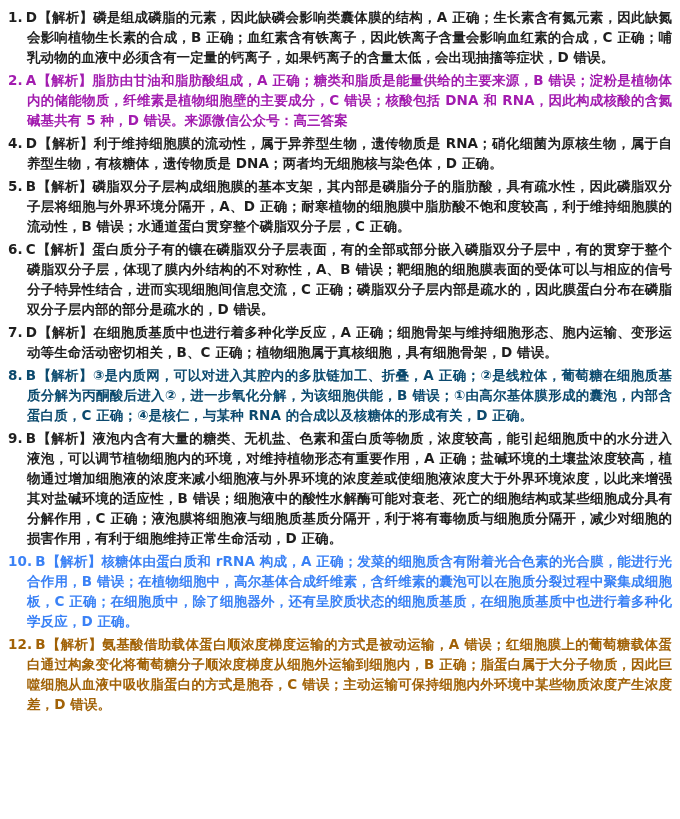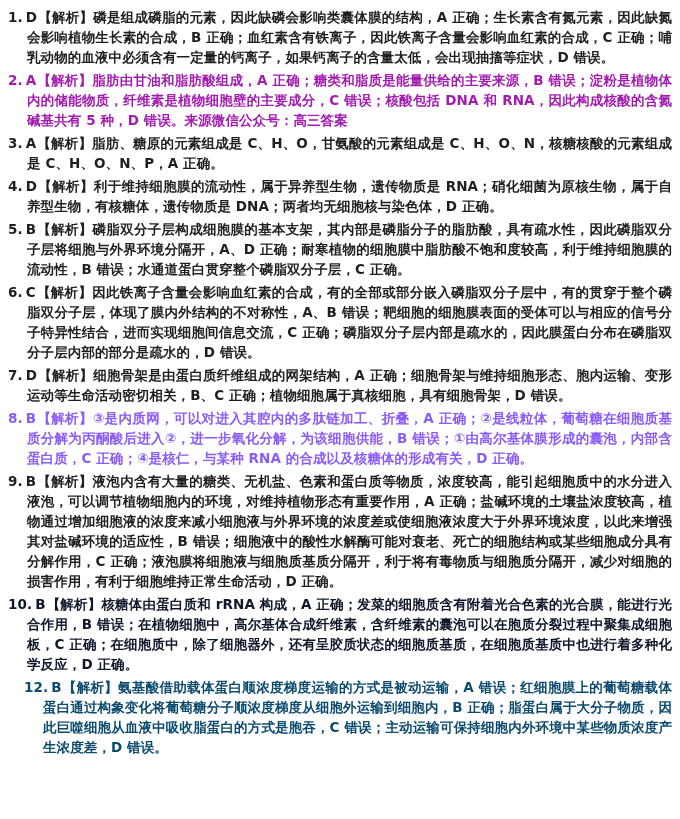--- a/index.html
+++ b/index.html
@@ -45,32 +45,31 @@
 </style>
 </head>
 <body>
 
 <div class="page" style="background: rgb(255, 255, 255);">
   <div id="items-container">
   <p class="item" style="color: rgb(31, 31, 31);"><span class="num">1.</span><span class="ans">D</span><span class="tag">【解析】</span><span class="txt">磷是组成磷脂的元素，因此缺磷会影响类囊体膜的结构，A 正确；生长素含有氮元素，因此缺氮会影响植物生长素的合成，B 正确；血红素含有铁离子，因此铁离子含量会影响血红素的合成，C 正确；哺乳动物的血液中必须含有一定量的钙离子，如果钙离子的含量太低，会出现抽搐等症状，D 错误。</span></p>
 
   <p class="item" style="color: #a21caf;"><span class="num">2.</span><span class="ans">A</span><span class="tag">【解析】</span><span class="txt">脂肪由甘油和脂肪酸组成，A 正确；糖类和脂质是能量供给的主要来源，B 错误；淀粉是植物体内的储能物质，纤维素是植物细胞壁的主要成分，C 错误；核酸包括 DNA 和 RNA，因此构成核酸的含氮碱基共有 5 种，D 错误。来源微信公众号：高三答案</span></p>
 
-  <p class="item" style="color: rgb(31, 31, 31);"><span class="num">3.</span><span class="ans">A</span><span class="tag">【解析】</span><span class="txt">脂肪、糖原的元素组成是 C、H、O，甘氨酸的元素组成是 C、H、O、N，核糖核酸的元素组成是 C、H、O、N、P，A 正确。</span></p>
 
   <p class="item" style="color: rgb(31, 31, 31);"><span class="num">4.</span><span class="ans">D</span><span class="tag">【解析】</span><span class="txt">利于维持细胞膜的流动性，属于异养型生物，遗传物质是 RNA；硝化细菌为原核生物，属于自养型生物，有核糖体，遗传物质是 DNA；两者均无细胞核与染色体，D 正确。</span></p>
 
   <p class="item" style="color: rgb(31, 31, 31);"><span class="num">5.</span><span class="ans">B</span><span class="tag">【解析】</span><span class="txt">磷脂双分子层构成细胞膜的基本支架，其内部是磷脂分子的脂肪酸，具有疏水性，因此磷脂双分子层将细胞与外界环境分隔开，A、D 正确；耐寒植物的细胞膜中脂肪酸不饱和度较高，利于维持细胞膜的流动性，B 错误；水通道蛋白贯穿整个磷脂双分子层，C 正确。</span></p>
 
-  <p class="item" style="color: rgb(31, 31, 31);"><span class="num">6.</span><span class="ans">C</span><span class="tag">【解析】</span><span class="txt">因此铁离子含量会影响血红素的合成，有的全部或部分嵌入磷脂双分子层中，有的贯穿于整个磷脂双分子层，体现了膜内外结构的不对称性，A、B 错误；靶细胞的细胞膜表面的受体可以与相应的信号分子特异性结合，进而实现细胞间信息交流，C 正确；磷脂双分子层内部是疏水的，因此膜蛋白分布在磷脂双分子层内部的部分是疏水的，D 错误。</span></p>
+  <p class="item" style="color: rgb(31, 31, 31);"><span class="num">6.</span><span class="ans">C</span><span class="tag">【解析】</span><span class="txt">蛋白质分子有的镶在磷脂双分子层表面，有的全部或部分嵌入磷脂双分子层中，有的贯穿于整个磷脂双分子层，体现了膜内外结构的不对称性，A、B 错误；靶细胞的细胞膜表面的受体可以与相应的信号分子特异性结合，进而实现细胞间信息交流，C 正确；磷脂双分子层内部是疏水的，因此膜蛋白分布在磷脂双分子层内部的部分是疏水的，D 错误。</span></p>
 
-  <p class="item" style="color: rgb(31, 31, 31);"><span class="num">7.</span><span class="ans">D</span><span class="tag">【解析】</span><span class="txt">细胞骨架是由蛋白质纤维组成的网架结构，A 正确；细胞骨架与维持细胞形态、胞内运输、变形运动等生命活动密切相关，B、C 正确；植物细胞属于真核细胞，具有细胞骨架，D 错误。</span></p>
+  <p class="item" style="color: rgb(31, 31, 31);"><span class="num">7.</span><span class="ans">D</span><span class="tag">【解析】</span><span class="txt">在细胞质基质中也进行着多种化学反应，A 正确；细胞骨架与维持细胞形态、胞内运输、变形运动等生命活动密切相关，B、C 正确；植物细胞属于真核细胞，具有细胞骨架，D 错误。</span></p>
 
-  <p class="item" style="color: #8b5cf6;"><span class="num">8.</span><span class="ans">B</span><span class="tag">【解析】</span><span class="txt">③是内质网，可以对进入其腔内的多肽链加工、折叠，A 正确；②是线粒体，葡萄糖在细胞质基质分解为丙酮酸后进入②，进一步氧化分解，为该细胞供能，B 错误；①由高尔基体膜形成的囊泡，内部含蛋白质，C 正确；④是核仁，与某种 RNA 的合成以及核糖体的形成有关，D 正确。</span></p>
+  <p class="item" style="color: #0c4a6e;"><span class="num">8.</span><span class="ans">B</span><span class="tag">【解析】</span><span class="txt">③是内质网，可以对进入其腔内的多肽链加工、折叠，A 正确；②是线粒体，葡萄糖在细胞质基质分解为丙酮酸后进入②，进一步氧化分解，为该细胞供能，B 错误；①由高尔基体膜形成的囊泡，内部含蛋白质，C 正确；④是核仁，与某种 RNA 的合成以及核糖体的形成有关，D 正确。</span></p>
 
   <p class="item" style="color: rgb(31, 31, 31);"><span class="num">9.</span><span class="ans">B</span><span class="tag">【解析】</span><span class="txt">液泡内含有大量的糖类、无机盐、色素和蛋白质等物质，浓度较高，能引起细胞质中的水分进入液泡，可以调节植物细胞内的环境，对维持植物形态有重要作用，A 正确；盐碱环境的土壤盐浓度较高，植物通过增加细胞液的浓度来减小细胞液与外界环境的浓度差或使细胞液浓度大于外界环境浓度，以此来增强其对盐碱环境的适应性，B 错误；细胞液中的酸性水解酶可能对衰老、死亡的细胞结构或某些细胞成分具有分解作用，C 正确；液泡膜将细胞液与细胞质基质分隔开，利于将有毒物质与细胞质分隔开，减少对细胞的损害作用，有利于细胞维持正常生命活动，D 正确。</span></p>
 
-  <p class="item" style="color: #0f172a;"><span class="num">10.</span><span class="ans">B</span><span class="tag">【解析】</span><span class="txt">核糖体由蛋白质和 rRNA 构成，A 正确；发菜的细胞质含有附着光合色素的光合膜，能进行光合作用，B 错误；在植物细胞中，高尔基体合成纤维素，含纤维素的囊泡可以在胞质分裂过程中聚集成细胞板，C 正确；在细胞质中，除了细胞器外，还有呈胶质状态的细胞质基质，在细胞质基质中也进行着多种化学反应，D 正确。</span></p>
+  <p class="item" style="color: #3b82f6;"><span class="num">10.</span><span class="ans">B</span><span class="tag">【解析】</span><span class="txt">核糖体由蛋白质和 rRNA 构成，A 正确；发菜的细胞质含有附着光合色素的光合膜，能进行光合作用，B 错误；在植物细胞中，高尔基体合成纤维素，含纤维素的囊泡可以在胞质分裂过程中聚集成细胞板，C 正确；在细胞质中，除了细胞器外，还有呈胶质状态的细胞质基质，在细胞质基质中也进行着多种化学反应，D 正确。</span></p>
 
 
-  <p class="item" style="color: #0c4a6e; margin-left: 16px;"><span class="num">12.</span><span class="ans">B</span><span class="tag">【解析】</span><span class="txt">氨基酸借助载体蛋白顺浓度梯度运输的方式是被动运输，A 错误；红细胞膜上的葡萄糖载体蛋白通过构象变化将葡萄糖分子顺浓度梯度从细胞外运输到细胞内，B 正确；脂蛋白属于大分子物质，因此巨噬细胞从血液中吸收脂蛋白的方式是胞吞，C 错误；主动运输可保持细胞内外环境中某些物质浓度产生浓度差，D 错误。</span></p>
+  <p class="item" style="color: #a16207;"><span class="num">12.</span><span class="ans">B</span><span class="tag">【解析】</span><span class="txt">氨基酸借助载体蛋白顺浓度梯度运输的方式是被动运输，A 错误；红细胞膜上的葡萄糖载体蛋白通过构象变化将葡萄糖分子顺浓度梯度从细胞外运输到细胞内，B 正确；脂蛋白属于大分子物质，因此巨噬细胞从血液中吸收脂蛋白的方式是胞吞，C 错误；主动运输可保持细胞内外环境中某些物质浓度产生浓度差，D 错误。</span></p>
 </div>
 </div>
 
 </body></html>

